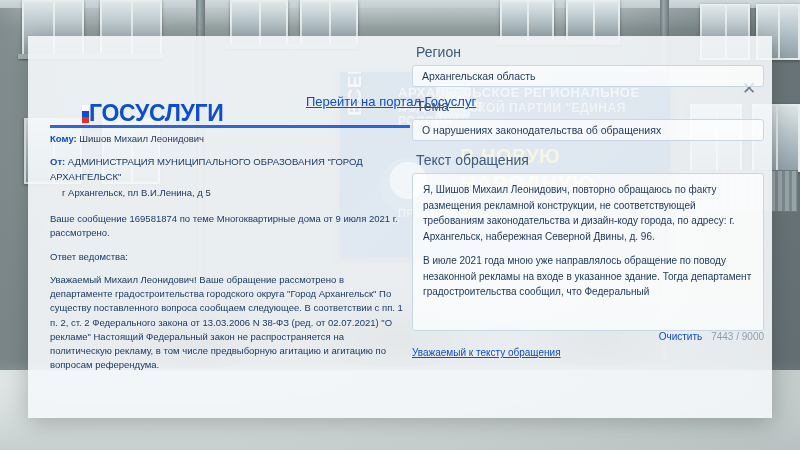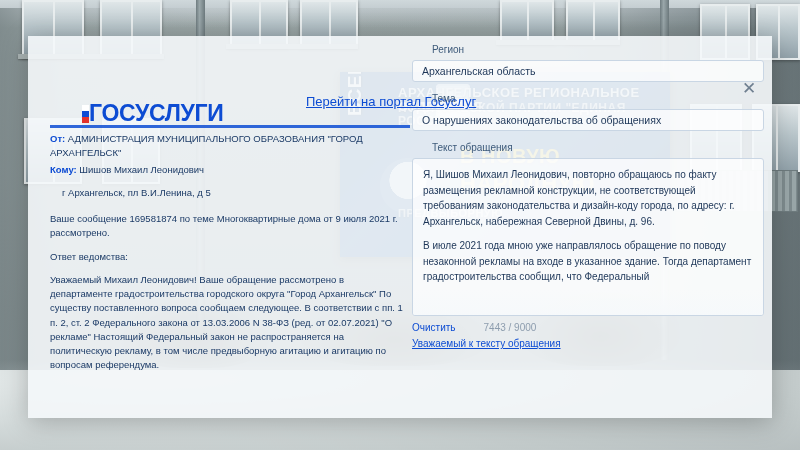--- a/index.html
+++ b/index.html
@@ -164,23 +164,23 @@
   .letter p { margin: 0 0 9px 0; }
   .letter .addr { margin-left: 12px; }
 
   
   .form-col {
     position: absolute;
     left: 384px; top: 8px;
     width: 352px;
   }
   .field-label {
-    font-size: 10px;
+    font-size: 14px;
     color: #3d5a7a;
-    margin: 0 0 5px 20px;
+    margin: 0 0 5px 4px;
   }
   .field-box {
     background: rgba(255,255,255,0.72);
     border: 1px solid #c9d6e4;
     border-radius: 3px;
     padding: 4px 9px;
     font-size: 10.5px;
     color: #1c3557;
     margin-bottom: 11px;
   }
@@ -197,23 +197,23 @@
     position: relative;
   }
   .textarea-box p { margin: 0 0 9px 0; }
   .fade-mask {
     position: absolute;
     left: 0; right: 0; bottom: 0; height: 26px;
     background: linear-gradient(to bottom, rgba(246,249,251,0), rgba(246,249,251,0.95));
   }
   .counter-row {
     display: flex;
+    justify-content: flex-end;
     align-items: center;
-    gap: 28px;
-    margin-top: 6px;
+    gap: 9px;
     font-size: 10px;
   }
   .clear-link { color: #0d4cd3; cursor: pointer; }
   .counter { color: #8d9dae; }
   .req-link {
     margin-top: 22px;
     font-size: 10px;
     color: #0d4cd3;
     text-decoration: underline;
     cursor: pointer;
@@ -279,27 +279,27 @@
   <div class="close-x">✕</div>
 
   <div class="gos-logo">
     <span class="flag"></span><span>ГОСУСЛУГИ</span>
   </div>
 
   <a class="portal-link">Перейти на портал Госуслуг</a>
   <div class="blue-rule"></div>
 
   <div class="letter">
+    <p>
+      <span class="lbl">Кому:</span>
+      <span>Шишов Михаил Леонидович</span>
+    </p>
     <p style="margin-bottom:2px;">
       <span class="lbl">От:</span>
       <span>АДМИНИСТРАЦИЯ МУНИЦИПАЛЬНОГО ОБРАЗОВАНИЯ "ГОРОД АРХАНГЕЛЬСК"</span>
-    </p>
-    <p>
-      <span class="lbl">Кому:</span>
-      <span>Шишов Михаил Леонидович</span>
     </p>
     <p class="addr">г Архангельск, пл В.И.Ленина, д 5</p>
     <p style="margin-top:12px;">Ваше сообщение 169581874 по теме Многоквартирные дома от 9 июля 2021 г. рассмотрено.</p>
     <p>Ответ ведомства:</p>
     <p>Уважаемый Михаил Леонидович! Ваше обращение рассмотрено в департаменте градостроительства городского округа "Город Архангельск" По существу поставленного вопроса сообщаем следующее. В соответствии с пп. 1 п. 2, ст. 2 Федерального закона от 13.03.2006 N 38-ФЗ (ред. от 02.07.2021) "О рекламе" Настоящий Федеральный закон не распространяется на политическую рекламу, в том числе предвыборную агитацию и агитацию по вопросам референдума.</p>
   </div>
 
   <div class="form-col">
 
     <div class="field-label">Регион</div>

